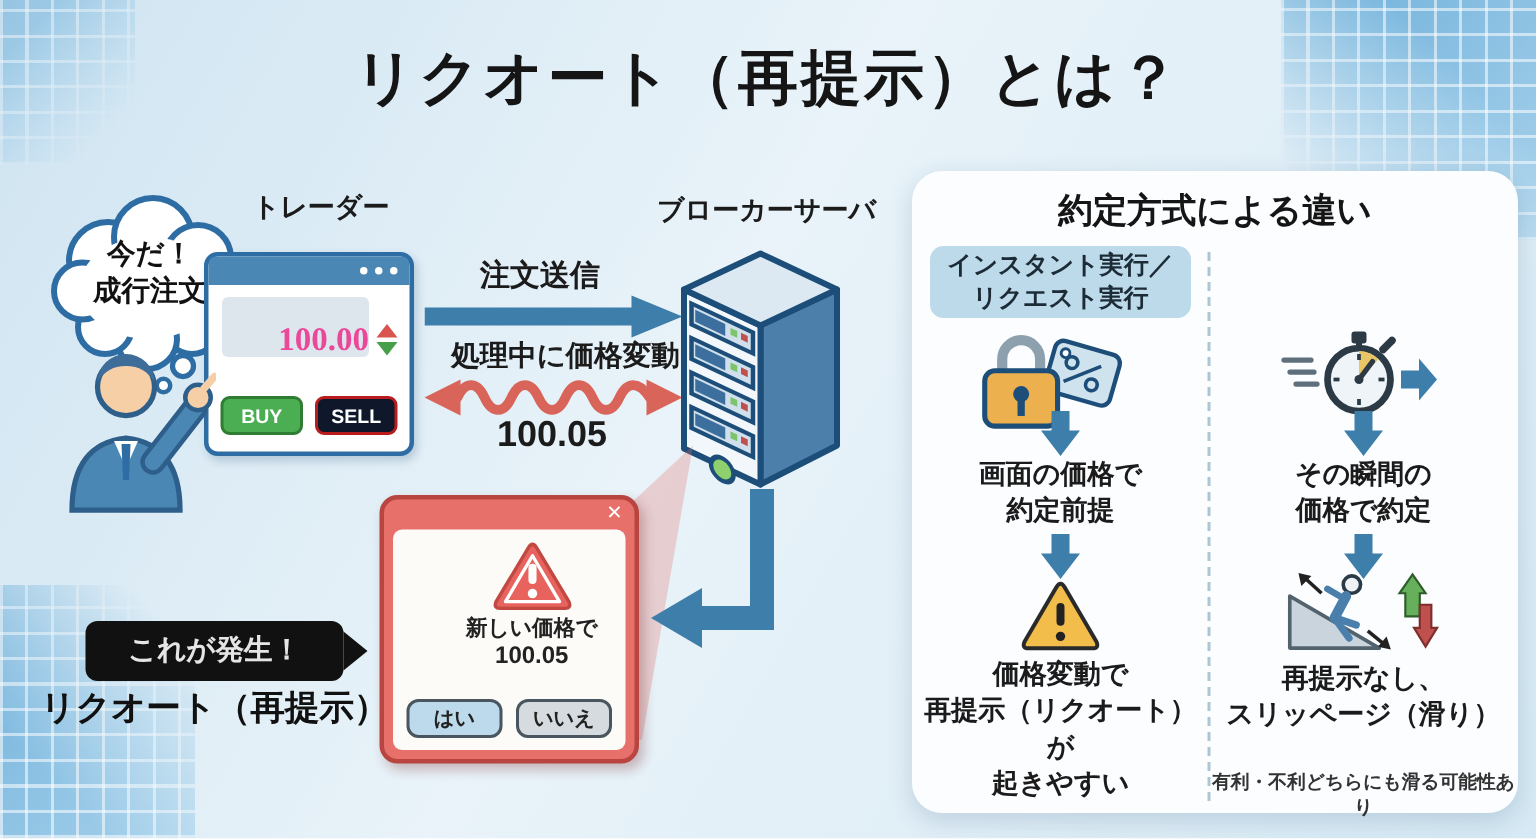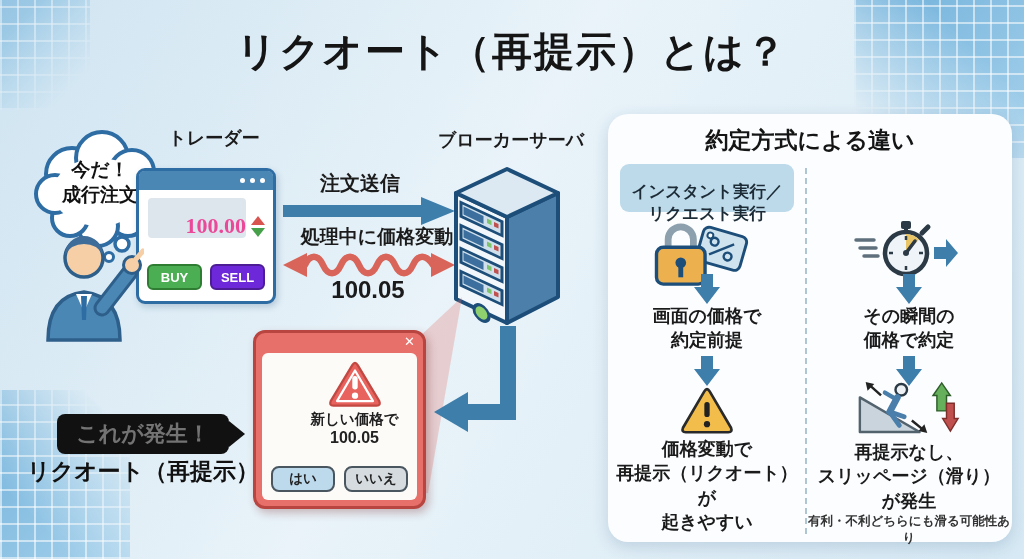--- a/index.html
+++ b/index.html
@@ -30,41 +30,41 @@
   .twindow .dot{position:absolute;top:7px;width:5px;height:5px;border-radius:50%;background:#fff;}
   .twindow .gray-panel{position:absolute;left:9px;top:27px;width:98px;height:40px;background:#dde6ed;border-radius:4px;}
   .price-row{position:absolute;left:8px;top:42px;width:118px;display:flex;align-items:center;justify-content:flex-end;gap:5px;}
   .price-txt{font-size:22px;font-weight:800;color:#ec4899;font-family:Liberation Serif, serif;}
   .spinner{display:flex;flex-direction:column;gap:3px;}
   .tri-up{width:0;height:0;border-left:7px solid transparent;border-right:7px solid transparent;border-bottom:9px solid #d9534f;}
   .tri-dn{width:0;height:0;border-left:7px solid transparent;border-right:7px solid transparent;border-top:9px solid #45a049;}
   .btn-row{position:absolute;left:8px;top:93px;width:118px;display:flex;gap:8px;justify-content:center;}
   .tbtn{width:53px;height:22px;border-radius:6px;color:#fff;font-size:13px;font-weight:800;display:flex;align-items:center;justify-content:center;}
   .buy{background:#4cae52;border:2px solid #2e7d32;}
-  .sell{background:#6d28d9;border:2px solid #4c1d95;}
+  .sell{background:#0f172a;border:2px solid #b91c1c;}
   
   .popup{left:253px;top:330px;width:167px;height:173px;background:#e8706a;border:3px solid #b84540;border-radius:12px;box-shadow:3px 4px 8px rgba(120,40,40,.3);z-index:5;}
   .popup .close{position:absolute;top:1px;right:8px;color:#fff;font-size:13px;font-weight:900;cursor:default;}
   .popup .inner{position:absolute;left:6px;right:6px;top:20px;bottom:6px;background:#fdfbf8;border-radius:6px;text-align:center;padding-left:30px;}
   .pmsg{font-size:14.5px;font-weight:800;color:#222;line-height:1.32;}
   .pprice{font-size:16px;font-weight:800;color:#222;}
   .pbtns{position:absolute;left:0;right:0;bottom:8px;display:flex;gap:9px;justify-content:center;}
   .pbtn{width:60px;height:22px;border:2px solid #49565f;border-radius:8px;font-size:13.5px;font-weight:800;color:#222;display:flex;align-items:center;justify-content:center;}
   .yes{background:#bdd9ec;}
   .no{background:#d6dbdf;}
   
-  .callout{left:57px;top:414px;width:172px;height:40px;background:#111;border-radius:8px;color:#737373;font-size:22px;font-weight:900;line-height:40px;text-align:center;}
+  .callout{left:57px;top:414px;width:172px;height:40px;background:#111;border-radius:8px;color:#e5e5e5;font-size:19px;font-weight:900;line-height:40px;text-align:center;}
   .callout:after{content:"";position:absolute;left:100%;top:7px;border:13px solid transparent;border-left:16px solid #111;}
   .callout-term{left:25px;top:456px;width:236px;font-size:23px;font-weight:900;color:#111;}
   
   .panel{left:608px;top:114px;width:404px;height:428px;background:#fbfdff;border-radius:20px;box-shadow:0 5px 16px rgba(40,80,120,.18);}
   .panel-title{position:absolute;left:0;top:11px;width:100%;font-size:23px;font-weight:800;color:#151515;text-align:center;}
   .divider{position:absolute;left:197px;top:54px;height:366px;border-left:2px dashed #aec6d4;}
   .hdr-chip{position:absolute;background:#bcdaea;border-radius:9px;font-weight:800;color:#1c2b36;text-align:center;}
-  .hdr-l{left:12px;top:50px;width:174px;height:48px;font-size:16.5px;line-height:1.36;padding-top:16px;box-sizing:border-box;}
+  .hdr-l{left:12px;top:50px;width:174px;height:48px;font-size:16.5px;line-height:1.36;padding-top:2px;box-sizing:border-box;}
   .hdr-r{left:210px;top:56px;width:158px;height:38px;font-size:17px;line-height:38px;}
   .col-txt{position:absolute;text-align:center;font-weight:800;color:#1b1b1b;font-size:18px;line-height:1.35;}
   .note-txt{position:absolute;left:198px;top:399px;width:206px;text-align:center;font-size:12.5px;font-weight:700;color:#333;}
   .dn-arrow{position:absolute;width:26px;height:30px;}
   .flow-label{font-weight:800;color:#1b1b1b;}
   svg{display:block;}
 </style>
 </head>
 <body>
 
@@ -303,19 +303,18 @@
       <path d="M42,20 L30,13" stroke="#4a7fab" stroke-width="4.5" stroke-linecap="round"></path>
       <path d="M35,33 L50,38" stroke="#4a7fab" stroke-width="5" stroke-linecap="round"></path>
       <path d="M35,33 L45,47" stroke="#4a7fab" stroke-width="5" stroke-linecap="round"></path>
       <polygon points="80,16 89,3 98,16 94,16 94,32 84,32 84,16" fill="#66b05b" stroke="#2f5d2a" stroke-width="1.5"></polygon>
       <polygon points="94,24 102,24 102,40 106,40 98,53 90,40 94,40" fill="#c0504d" stroke="#7e2f2c" stroke-width="1.5"></polygon>
     </svg>
 
     <div class="col-txt" style="left:202px;top:326px;width:198px">
       <span style="display:block">再提示なし、</span>
       <span style="display:block">スリッページ（滑り）</span>
-      <span style="display:block">が発生</span>
     </div>
 
     <div class="note-txt">有利・不利どちらにも滑る可能性あり</div>
   </div>
 
 </div>
 
 </body></html>

